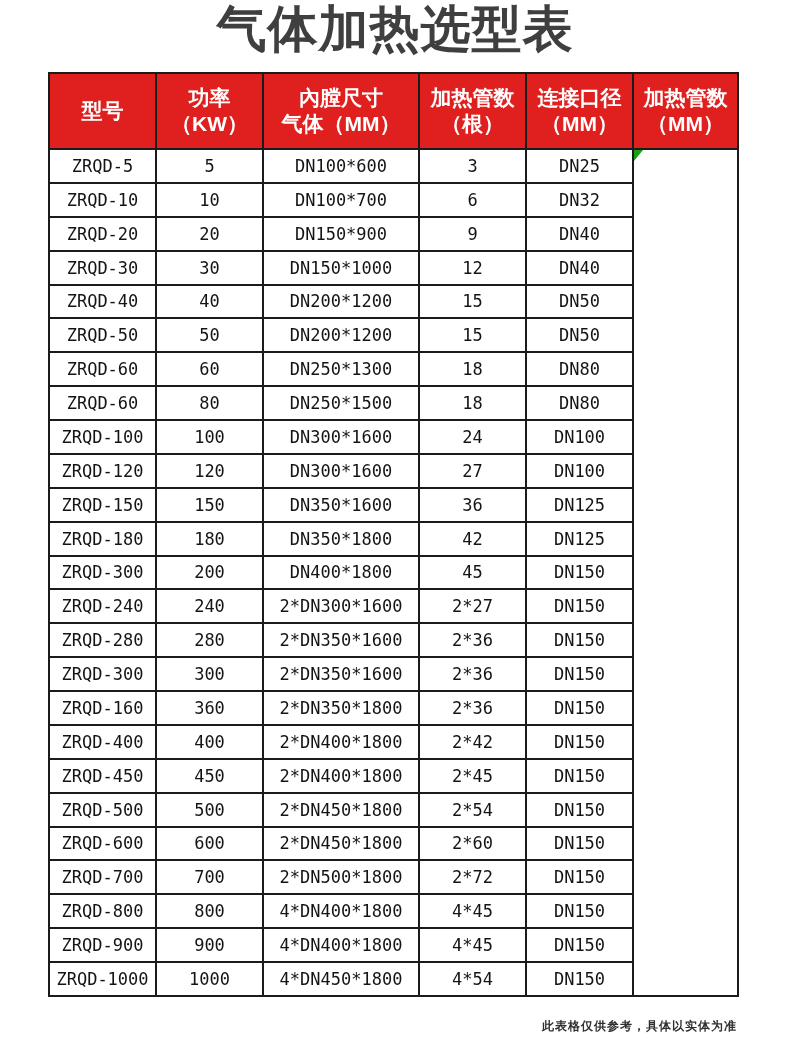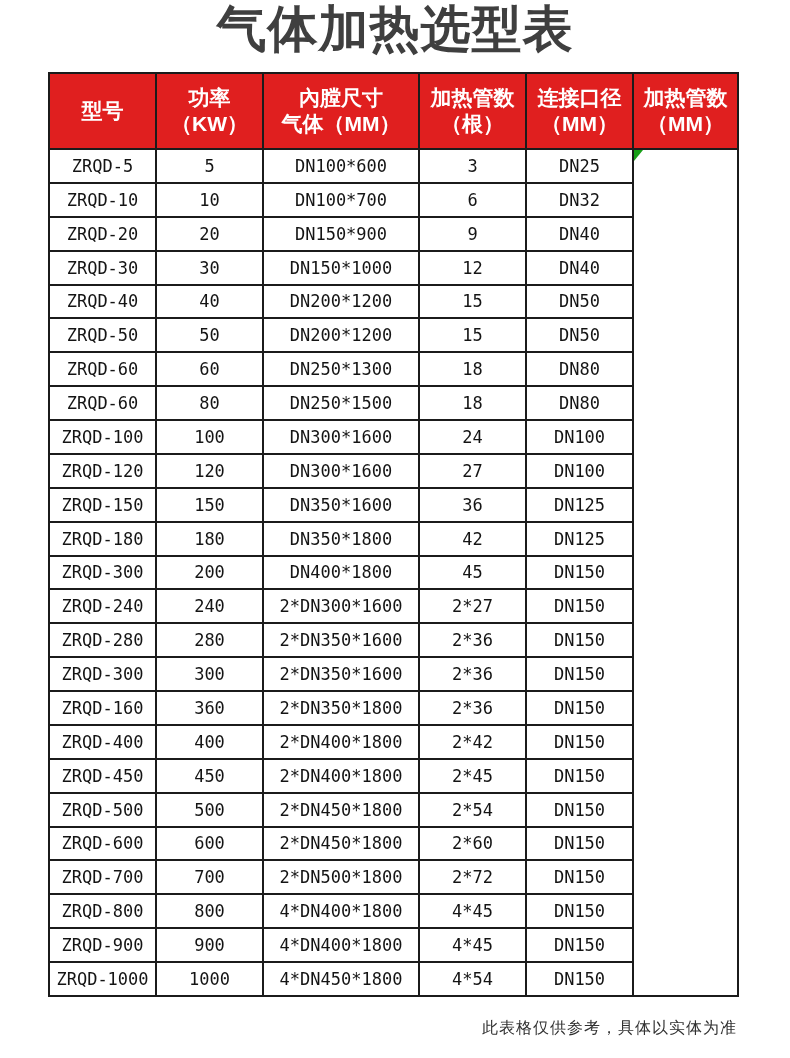--- a/index.html
+++ b/index.html
@@ -70,24 +70,25 @@
     left:0;
     width:0;
     height:0;
     border-top:11px solid var(--marker-green);
     border-right:9px solid transparent;
   }
   .footer-note{
     position:absolute;
     top:1018px;
     right:53px;
-    font-size:16px;
+    font-size:12px;
     letter-spacing:1px;
     color:var(--footer-text);
     font-family:"Liberation Sans", sans-serif;
+    font-weight:bold;
   }
 </style>
 </head>
 <body>
 
 <div class="page-title">气体加热选型表</div>
 
 <table class="spec">
   <colgroup>
     <col style="width:107px">

